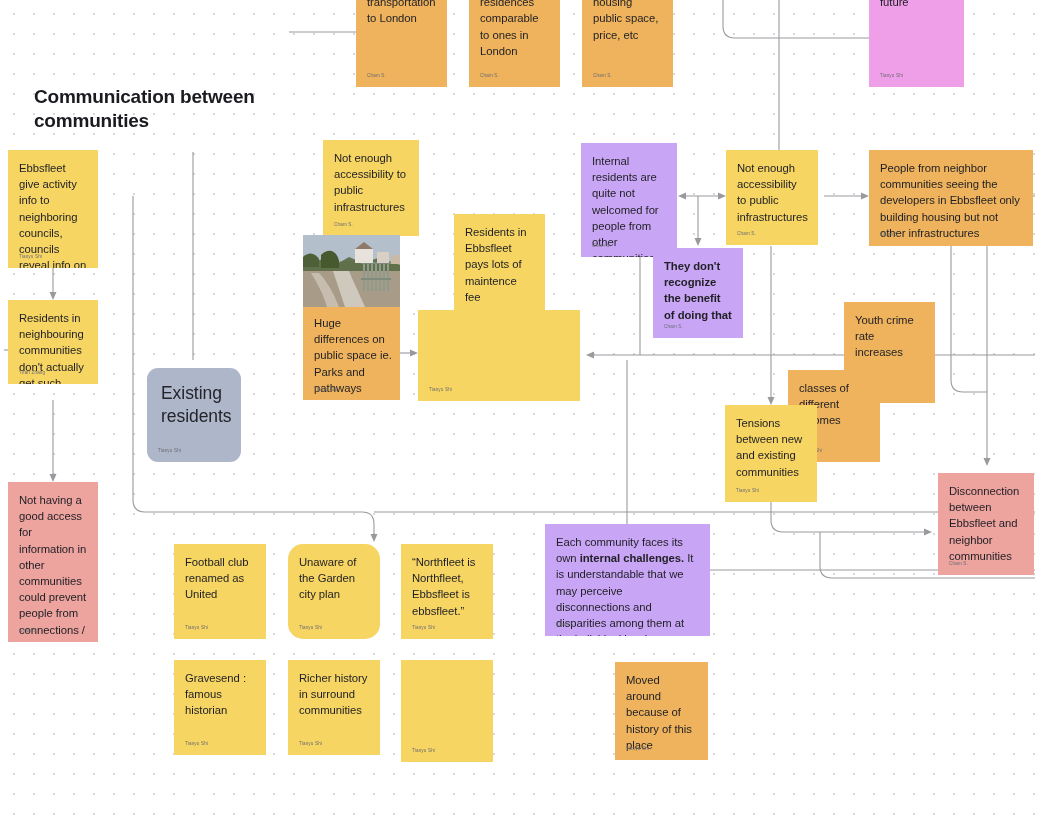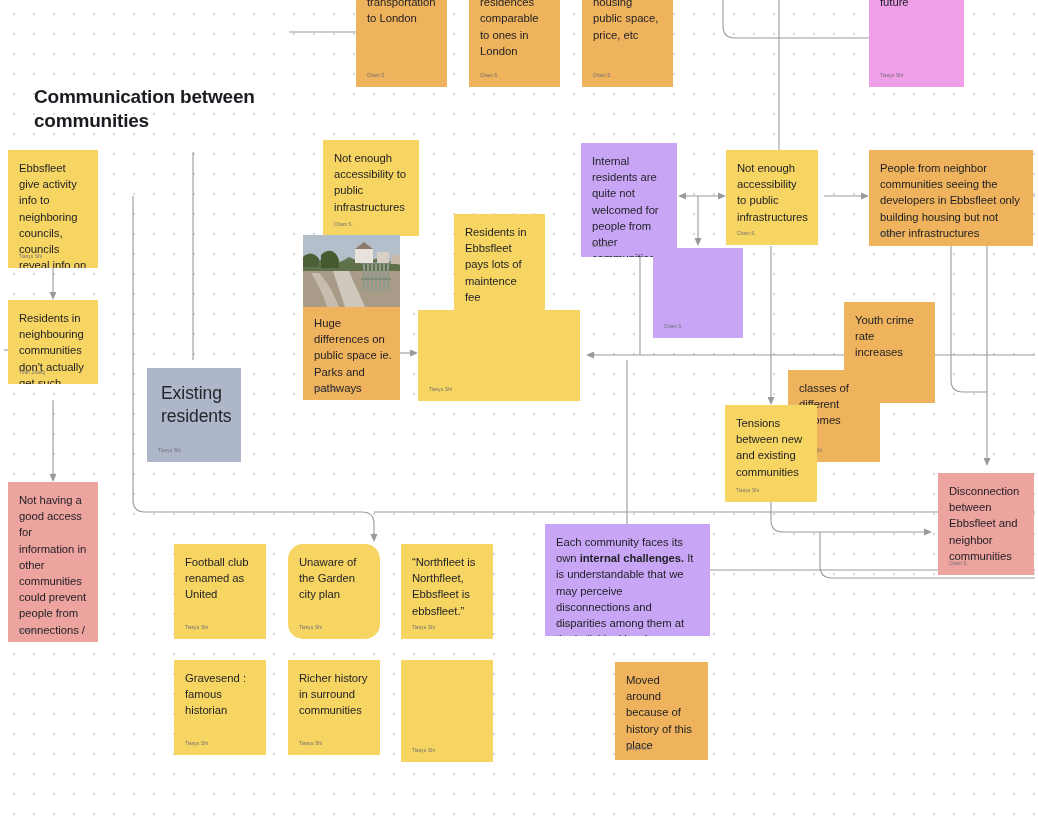--- a/index.html
+++ b/index.html
@@ -46,21 +46,21 @@
   .note .body { white-space: pre-wrap; }
   .note .body b { font-weight: 700; }
   .note .author {
     position: absolute;
     left: 11px; bottom: 8px;
     font-size: 4.6px;
     line-height: 6px;
     color: #6c6c74;
     letter-spacing: 0.15px;
   }
-  .note.big { font-size: 17.5px; line-height: 23px; padding: 14px 14px 0 14px; color:#24242a; }
+  .note.big { font-size: 17.5px; line-height: 23px; padding: 14px 14px 0 14px; color:#24242a;border-radius:11px; }
 
   .title {
     position: absolute;
     font-size: 19px;
     font-weight: 700;
     line-height: 24px;
     color: #1a1a20;
     letter-spacing: -0.2px;
   }
 
@@ -179,20 +179,21 @@
       </div>
       <div class="note" style="left: 726px; top: 150px; width: 92px; height: 95px; background: rgb(246, 213, 99);">
         <div class="body">Not enough accessibility to public infrastructures</div>
         <div class="author">Cham S.</div>
       </div>
       <div class="note" style="left: 869px; top: 150px; width: 164px; height: 96px; background: rgb(238, 179, 92);">
         <div class="body">People from neighbor communities seeing the developers in Ebbsfleet only building housing but not other infrastructures</div>
         <div class="author">Cham S.</div>
       </div>
       <div class="note" style="left: 653px; top: 248px; width: 90px; height: 90px; background: rgb(201, 166, 245);">
+        <div class="body" style="font-weight: 700;">They don't recognize the benefit of doing that</div>
         <div class="author">Cham S.</div>
       </div>
       <div class="photo-card" style="left: 303px; top: 235px; width: 97px; height: 165px; background: rgb(238, 179, 92);">
         <div style="width: 97px; height: 72px; position: relative; overflow: hidden; background: linear-gradient(rgb(185, 198, 212) 0%, rgb(201, 210, 219) 38%, rgb(170, 176, 143) 44%, rgb(157, 154, 126) 55%, rgb(179, 173, 160) 70%, rgb(194, 188, 178) 100%);"><svg width="97" height="72" viewBox="0 0 97 72" preserveAspectRatio="none">
             <rect x="0" y="0" width="97" height="30" fill="#b3bfcb"></rect>
             <rect x="0" y="26" width="97" height="8" fill="#9ba886"></rect>
             <path d="M0 30 L20 24 L34 29 L46 22 L60 28 L75 23 L97 30 L97 36 L0 36Z" fill="#55663f" opacity="0.85"></path>
             <path d="M0 36 L97 36 L97 72 L0 72Z" fill="#a89c89"></path>
             <path d="M30 36 C34 48 38 60 42 72 L62 72 C56 58 50 46 46 36 Z" fill="#cfc8bc"></path>
             <path d="M8 38 C14 48 20 58 24 72 L36 72 C30 56 22 44 16 38 Z" fill="#c6bdaf"></path>

